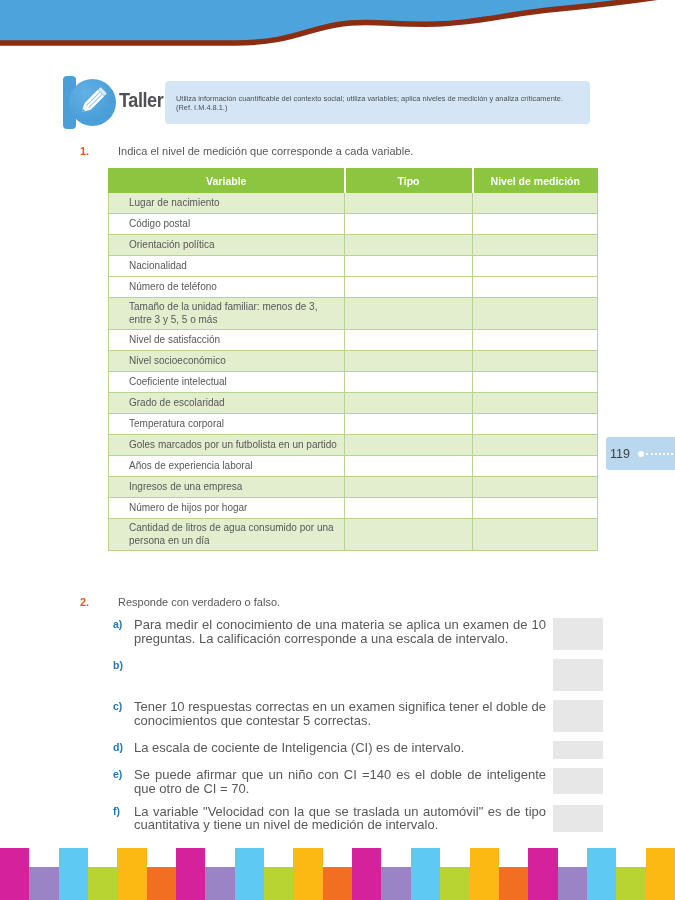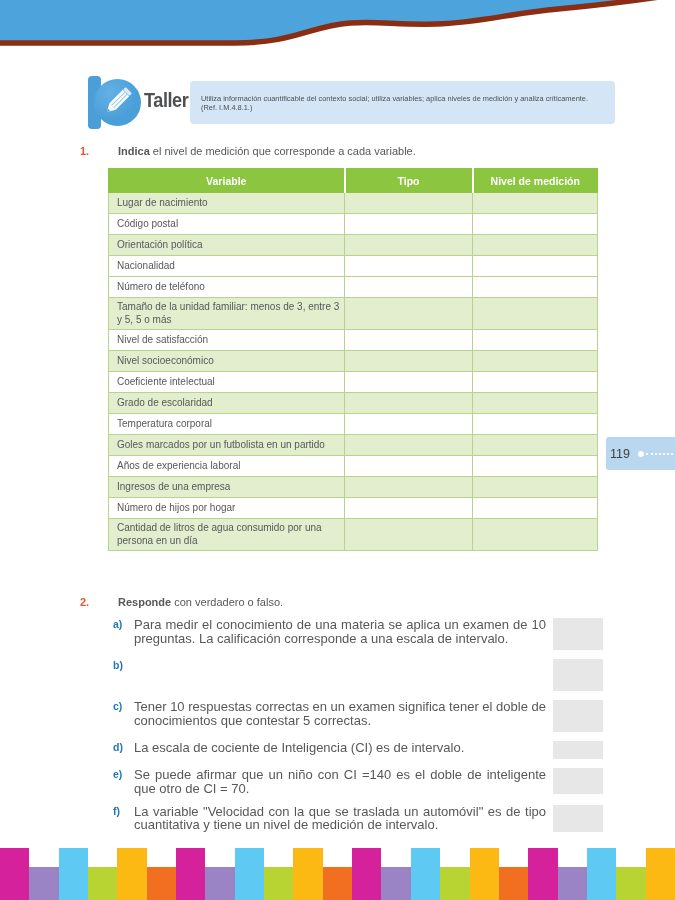--- a/index.html
+++ b/index.html
@@ -3,43 +3,43 @@
 <meta charset="utf-8">
 <style>
   html,body{margin:0;padding:0;}
   body{
     width:675px;height:900px;position:relative;overflow:hidden;
     background:#ffffff;font-family:"Liberation Sans",sans-serif;
   }
   
   .top-wave{position:absolute;left:0;top:0;width:675px;height:60px;}
   
-  .hdr{position:absolute;left:88px;top:76px;width:527px;height:54px;}
+  .hdr{position:absolute;left:63px;top:76px;width:527px;height:54px;}
   .badge-strip{position:absolute;left:0;top:0;width:13px;height:53px;background:#4a9fd9;border-radius:4px;}
   .badge-circle{position:absolute;left:6px;top:3px;width:47px;height:47px;border-radius:50%;
     background:radial-gradient(circle at 35% 30%, #63b1e4 0%, #4a9fd9 60%);}
   .badge-circle svg{position:absolute;left:0;top:0;}
   .badge-label{position:absolute;left:56px;top:12px;font-size:21px;font-weight:bold;color:#4f5052;
     transform:scaleX(.86);transform-origin:left center;letter-spacing:-.5px;white-space:nowrap;}
   .banner{position:absolute;left:102px;top:5px;width:425px;height:43px;background:#d4e6f6;border-radius:4px;
     display:flex;align-items:center;padding:7px 11px;box-sizing:border-box;}
   .banner-text{font-size:7.4px;color:#4c4e50;line-height:9px;}
   
   .ex-lead{position:absolute;left:80px;display:flex;font-size:11px;color:#57585a;}
   .ex-num{color:#e8542b;font-weight:bold;width:22px;flex:none;}
-  .ex-bold{font-weight:bold;padding-left:16px;}
+  .ex-bold{font-weight:normal;padding-left:16px;}
   
   .tbl-wrap{position:absolute;left:108px;top:168px;width:489px;}
   table{border-collapse:collapse;table-layout:fixed;width:489px;}
   col.c1{width:236px;} col.c2{width:128px;} col.c3{width:125px;}
   th{background:#8cc640;color:#fff;font-size:10.5px;font-weight:bold;height:23px;
      border:1px solid #8cc640;border-left:2px solid #fff;padding:0;}
   th:first-child{border-left:1px solid #8cc640;}
   td{border:1px solid #b9d38e;font-size:10px;color:#57585a;line-height:12.5px;
-     padding:3px 4px 3px 8px;height:14px;vertical-align:middle;background:#fff;}
+     padding:3px 4px 3px 20px;height:14px;vertical-align:middle;background:#fff;}
   tr.alt td{background:#e2eecd;}
   
   .items{position:absolute;left:113px;top:618px;width:490px;}
   .item{display:flex;margin-bottom:9px;align-items:flex-start;}
   .letter{width:21px;flex:none;color:#2577b5;font-weight:bold;font-size:10.5px;line-height:13.8px;}
   .itext{width:412px;font-size:13px;color:#57585a;line-height:13.8px;text-align:justify;}
   .abox{width:50px;flex:none;margin-left:auto;background:#e7e7e7;}
   
   .page-tab{position:absolute;left:606px;top:437px;width:69px;height:33px;background:#b9d7ee;
     border-radius:3px 0 0 3px;display:flex;align-items:center;padding-left:4px;box-sizing:border-box;}

